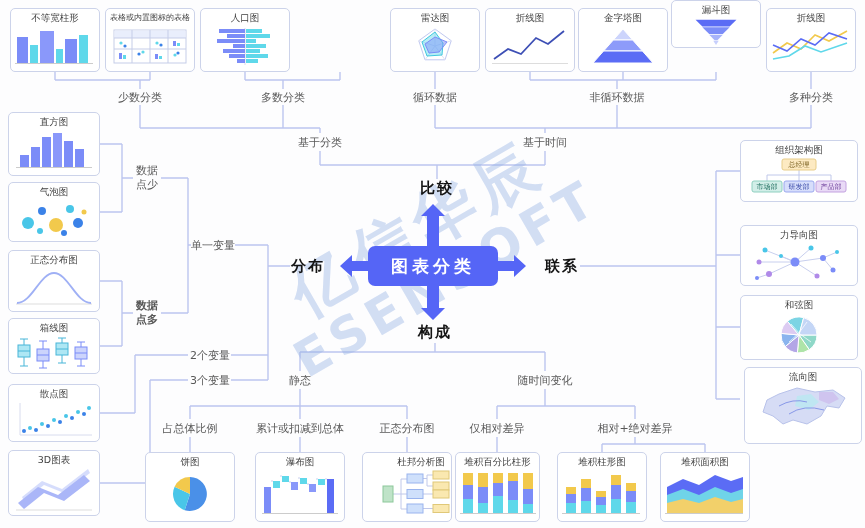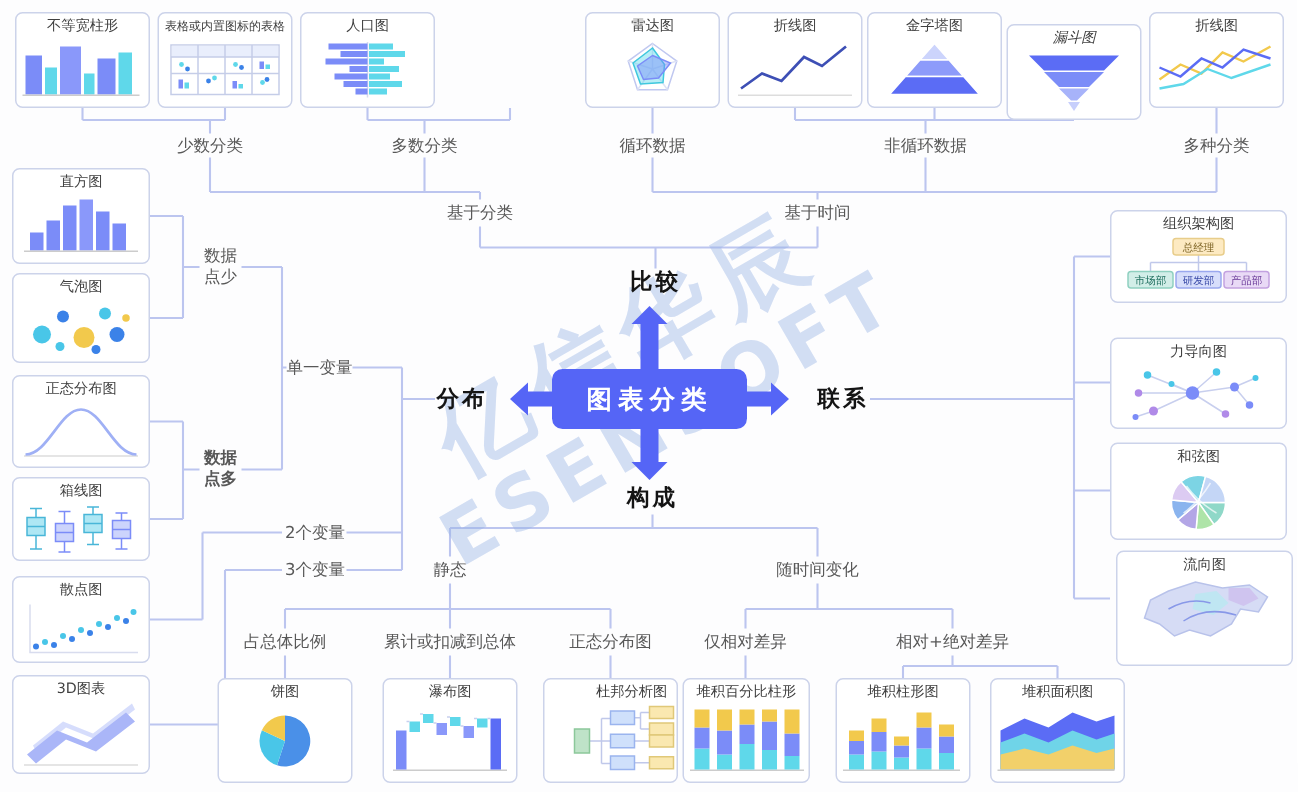--- a/index.html
+++ b/index.html
@@ -144,21 +144,21 @@
 
   <div class="box" style="left:578px;top:8px;width:90px;height:64px;">
     <div class="t">金字塔图</div>
     <svg width="84" height="44" viewBox="0 0 84 44">
       <polygon points="42,4 51.7,15 32.3,15" fill="#ccd4fc" stroke="#fff"></polygon>
       <polygon points="51.7,15 61.4,26 22.6,26 32.3,15" fill="#8d9bfa" stroke="#fff"></polygon>
       <polygon points="61.4,26 72,38 12,38 22.6,26" fill="#5b6cf5" stroke="#fff"></polygon>
     </svg>
   </div>
 
-  <div class="box" style="left:671px;top:16px;width:90px;height:64px;font-style:italic;">
+  <div class="box" style="left:671px;top:0;width:90px;height:48px;">
     <div class="t">漏斗图</div>
     <svg width="84" height="44" viewBox="0 0 84 44">
       <polygon points="12,4 72,4 62,14 22,14" fill="#5b6cf5"></polygon>
       <polygon points="22,15 62,15 52,25 32,25" fill="#7b8cf8"></polygon>
       <polygon points="32,26 52,26 44,34 40,34" fill="#a7b3fa"></polygon>
       <polygon points="38,35 46,35 42,41" fill="#c7cffc"></polygon>
     </svg>
   </div>
 
   <div class="box" style="left:766px;top:8px;width:90px;height:64px;">

